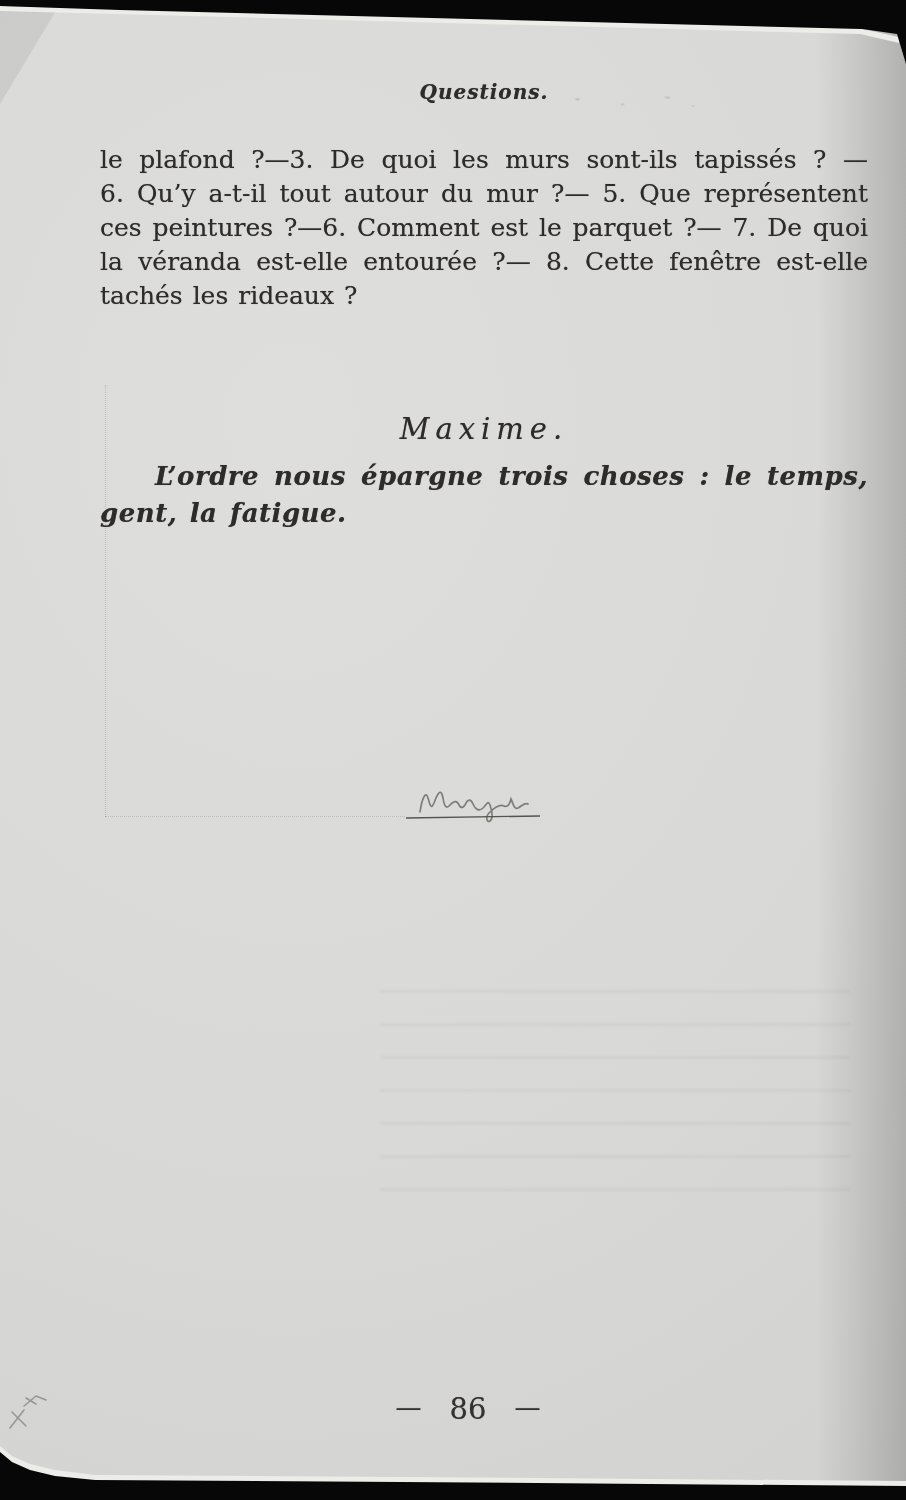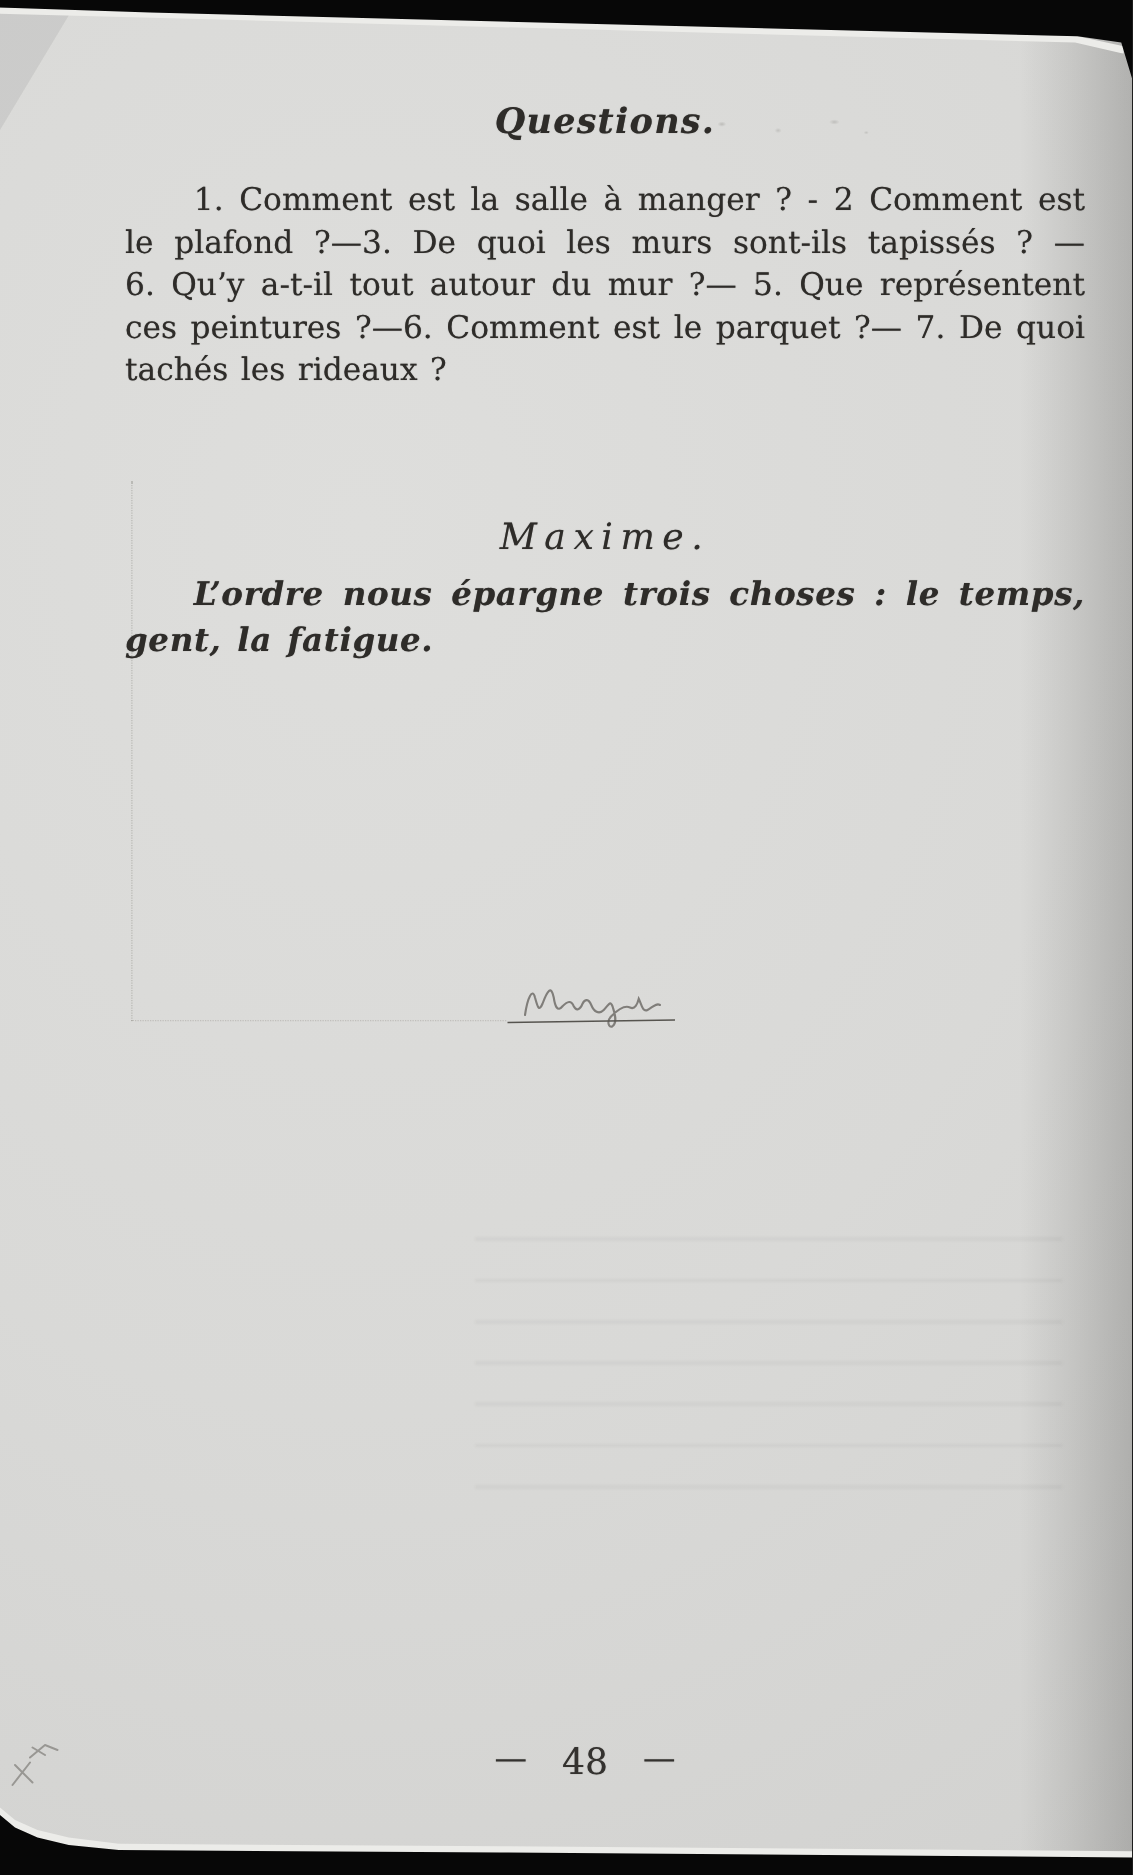--- a/index.html
+++ b/index.html
@@ -28,21 +28,21 @@
   .top-black{position:absolute;inset:0;background:#070707;
     clip-path:polygon(0 0, 906px 0, 906px 64px, 897px 34px, 862px 29px, 120px 10px, 0 6px);}
   .bottom-light{position:absolute;inset:0;background:#ecece9;
     clip-path:polygon(0 1446px, 12px 1456px, 30px 1464px, 55px 1470px, 95px 1475px, 400px 1477px, 906px 1481px, 906px 1487px, 400px 1483px, 95px 1481px, 55px 1477px, 30px 1471px, 12px 1463px, 0 1453px);}
   .bottom-black{position:absolute;inset:0;background:#070707;
     clip-path:polygon(0 1452px, 12px 1462px, 30px 1470px, 55px 1476px, 95px 1480px, 400px 1482px, 906px 1486px, 906px 1500px, 0 1500px);}
 
   .ink{color:#2e2c29;text-shadow:0 0 0.7px rgba(46,44,41,0.55);}
   .page-title{
     position:absolute;left:100px;top:80px;width:768px;
-    text-align:center;font-style:italic;font-size:28px;letter-spacing:1px;font-weight:600;
+    text-align:center;font-style:italic;font-size:20px;letter-spacing:1px;font-weight:600;
   }
   .questions{position:absolute;left:100px;top:143px;width:768px;}
   .qline{
     font-size:25px;line-height:34px;height:34px;overflow:hidden;
     text-align:justify;text-align-last:justify;word-spacing:2px;
   }
   .qline.first{text-indent:55px;}
   .qline.last{text-align-last:left;}
 
   .maxime-heading{
@@ -102,24 +102,24 @@
   <div class="bottom-black"></div>
 
   <div class="imprint-v"></div>
   <div class="imprint-h"></div>
   <div class="bleed"></div>
   <div class="smudge"></div>
 
   <div class="page-title ink">Questions.</div>
 
   <div class="questions">
-    <div class="qline first ink">1. Comment est la salle à manger ? - 2  Comment est</div>
     <div class="qline ink">le plafond ?—3. De quoi les murs sont-ils tapissés ? —</div>
     <div class="qline ink">6. Qu’y a-t-il tout autour du mur ?— 5. Que représentent</div>
     <div class="qline ink">ces peintures ?—6. Comment est le parquet ?— 7. De quoi</div>
+    <div class="qline ink">la véranda est-elle entourée ?— 8. Cette fenêtre est-elle</div>
     <div class="qline last ink">tachés les rideaux ?</div>
   </div>
 
   <div class="maxime-heading ink">Maxime.</div>
 
   <div class="maxime">
     <div class="mline first ink">L’ordre nous épargne trois choses :  le temps, l’ar-</div>
     <div class="mline last ink">gent, la fatigue.</div>
   </div>
 
@@ -130,16 +130,16 @@
              C110 36, 112 31, 113 27 C115 31, 116 38, 120 36 C124 34, 127 30, 130 32" stroke="#807e7a" fill="none" stroke-width="1.7" stroke-linecap="round"></path>
     <line x1="8" y1="46" x2="142" y2="44" stroke="#56544f" stroke-width="1.3"></line>
   </svg>
 
   <svg class="scribble" viewBox="0 0 60 52">
     <path d="M8 40 L22 22 M10 24 L24 38 M22 18 L34 8 M24 10 L34 16 M34 8 L44 12" stroke="#8a8884" fill="none" stroke-width="1.6" stroke-linecap="round"></path>
   </svg>
 
   <div class="footer">
     <span class="dash">—</span>
-    <span>48</span>
+    <span>86</span>
     <span class="dash">—</span>
   </div>
 </div>
 
 </body></html>

